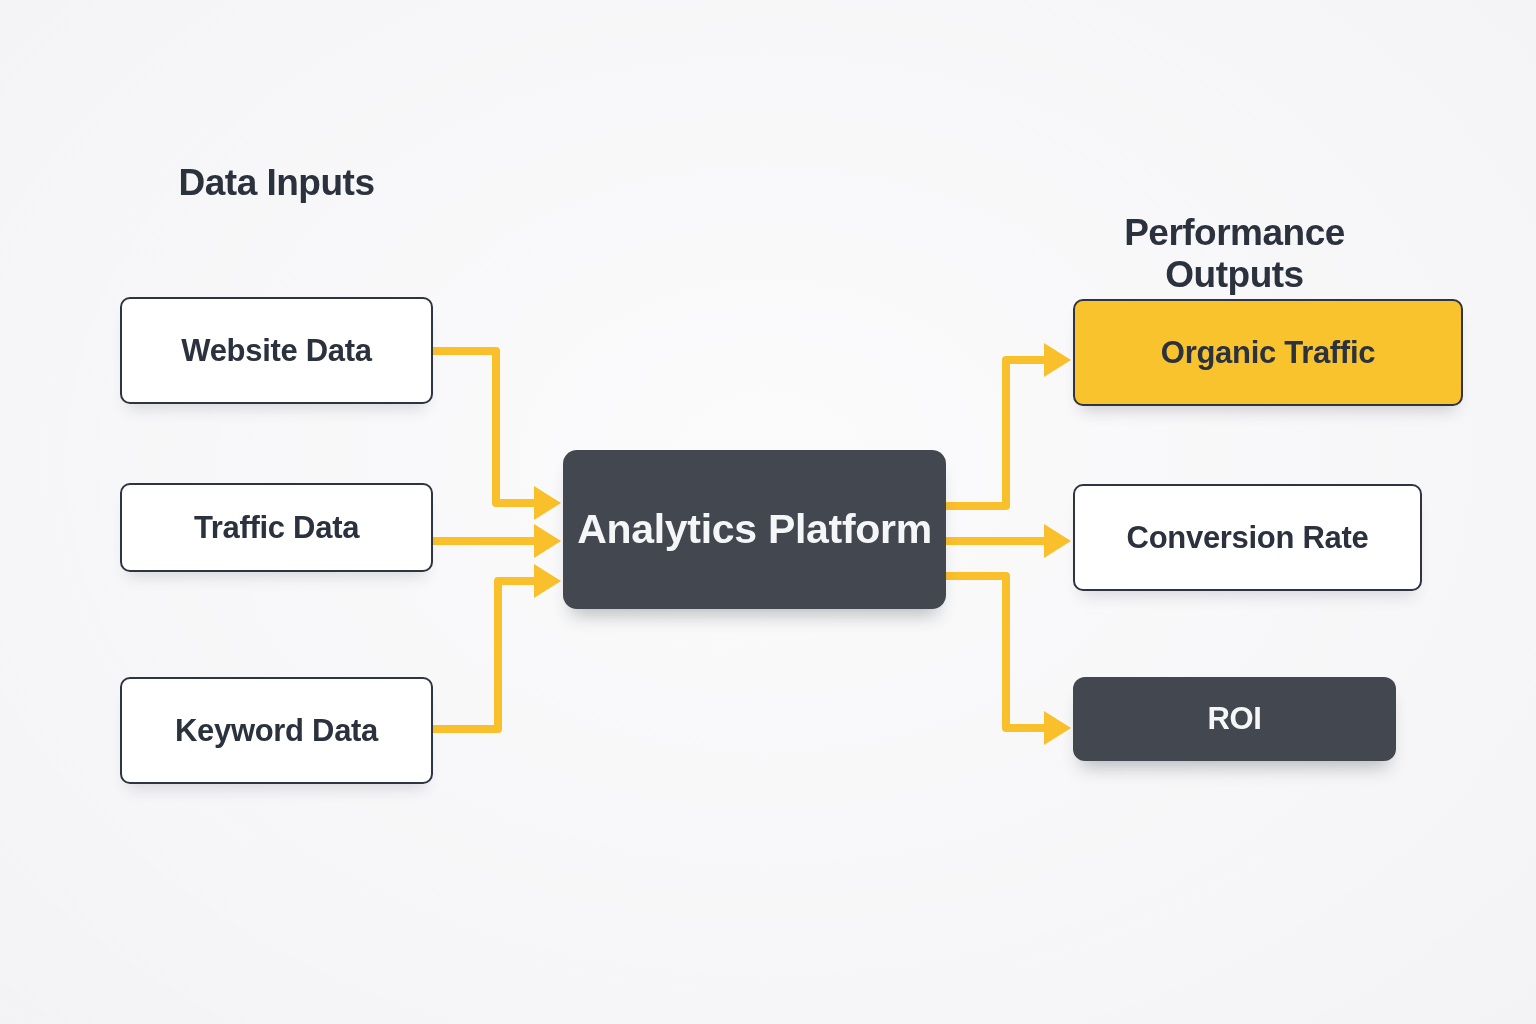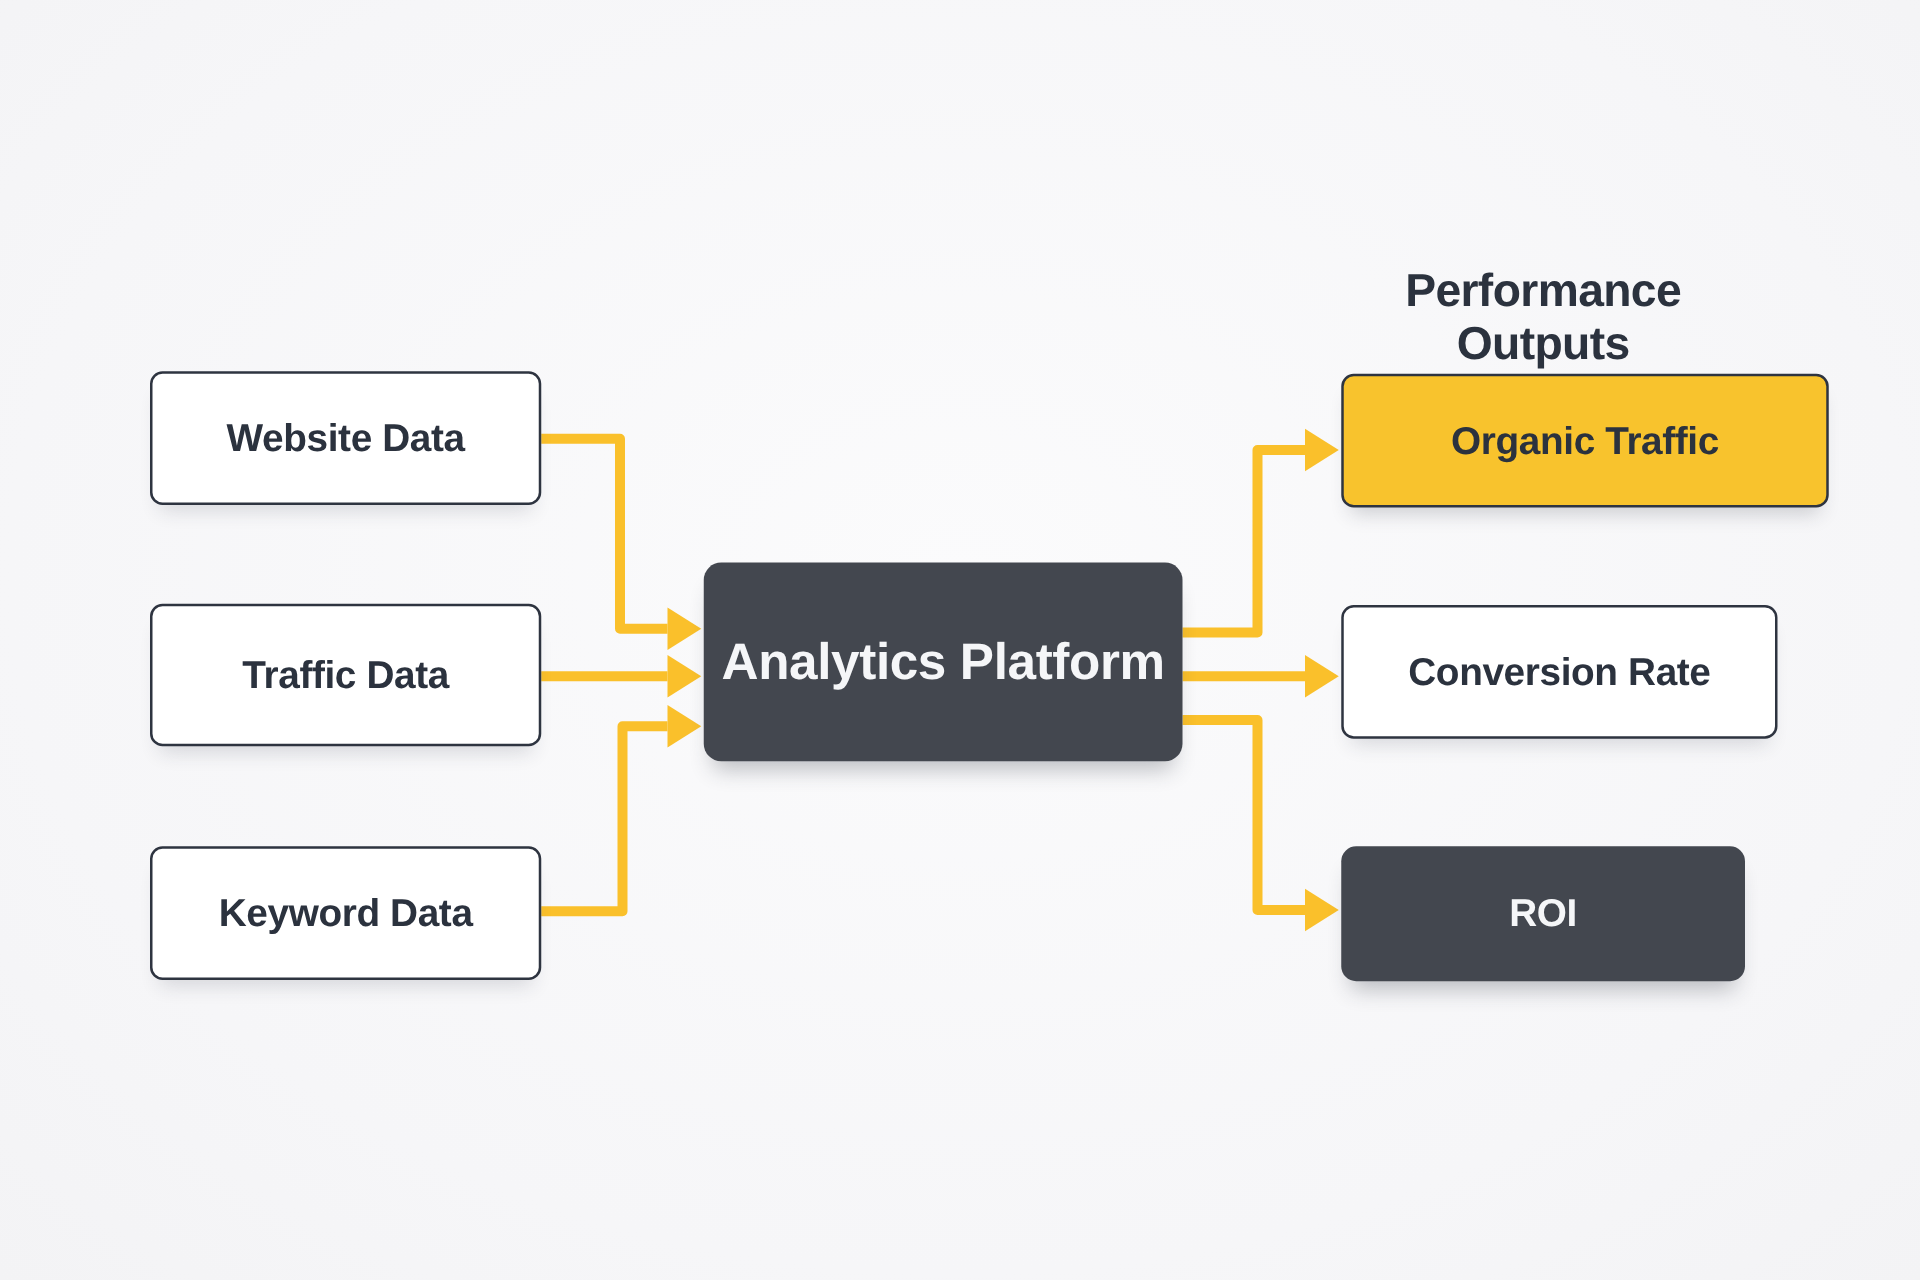--- a/index.html
+++ b/index.html
@@ -43,35 +43,36 @@
     color:var(--text-light,#f5f6f8);
     box-shadow:0 14px 18px -8px rgba(40,45,60,0.30);
     border-radius:12px;
   }
   .node.center{font-size:41px;border-radius:14px;}
   
   #hd-inputs{left:120px;top:162px;width:313px;}
   #hd-processing{left:553px;top:164px;width:380px;}
   #hd-outputs{left:1073px;top:164px;width:323px;margin-top:48px;}
   #n-website{left:120px;top:297px;width:313px;height:107px;}
-  #n-traffic{left:120px;top:483px;width:313px;height:114px;}
+  #n-traffic{left:120px;top:483px;width:313px;height:89px;}
   #n-keyword{left:120px;top:677px;width:313px;height:107px;}
   #n-platform{left:563px;top:450px;width:383px;height:159px;}
   #n-organic{left:1073px;top:299px;width:390px;height:107px;}
   #n-conversion{left:1073px;top:484px;width:349px;height:107px;}
-  #n-roi{left:1073px;top:677px;width:323px;height:108px;}
+  #n-roi{left:1073px;top:677px;width:323px;height:84px;}
   .edges{position:absolute;left:0;top:0;pointer-events:none;}
   .edges path{fill:none;stroke:var(--arrow-yellow,#fac02b);stroke-width:8;stroke-linejoin:round;}
   .edges polygon{fill:var(--arrow-yellow,#fac02b);}
 </style>
 </head>
 <body>
 
 <div class="canvas">
 
+  <div class="col-heading" id="hd-inputs">Data Inputs</div>
   <div class="col-heading" id="hd-outputs">Performance Outputs</div>
 
   <svg class="edges" width="1536" height="1024" viewBox="0 0 1536 1024">
     <g>
       <path d="M433 351 H496 V503 H534"></path>
       <polygon points="534,486 561,503 534,520"></polygon>
     </g>
     <g>
       <path d="M433 541 H534"></path>
       <polygon points="534,524 561,541 534,558"></polygon>

